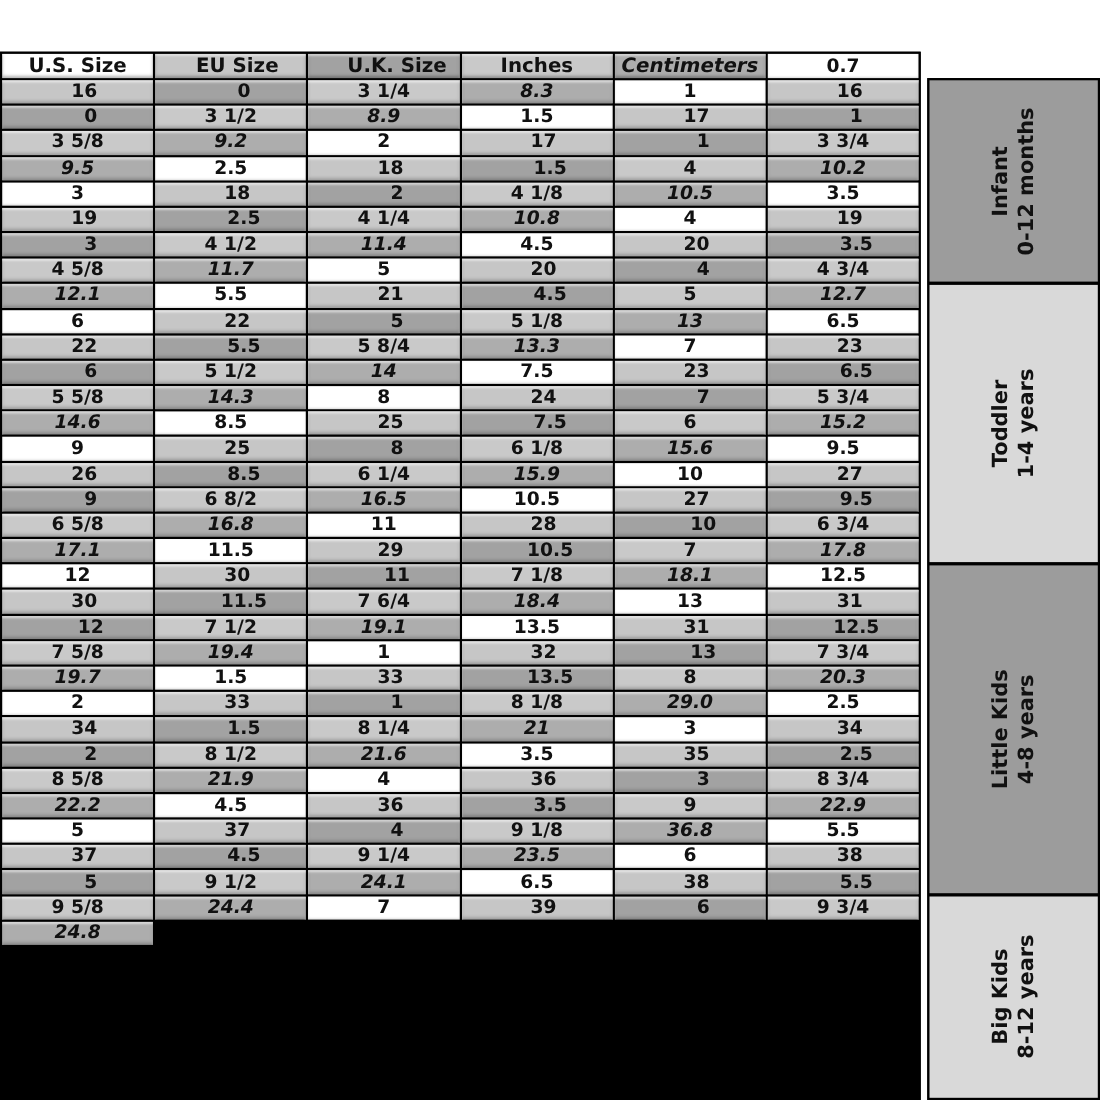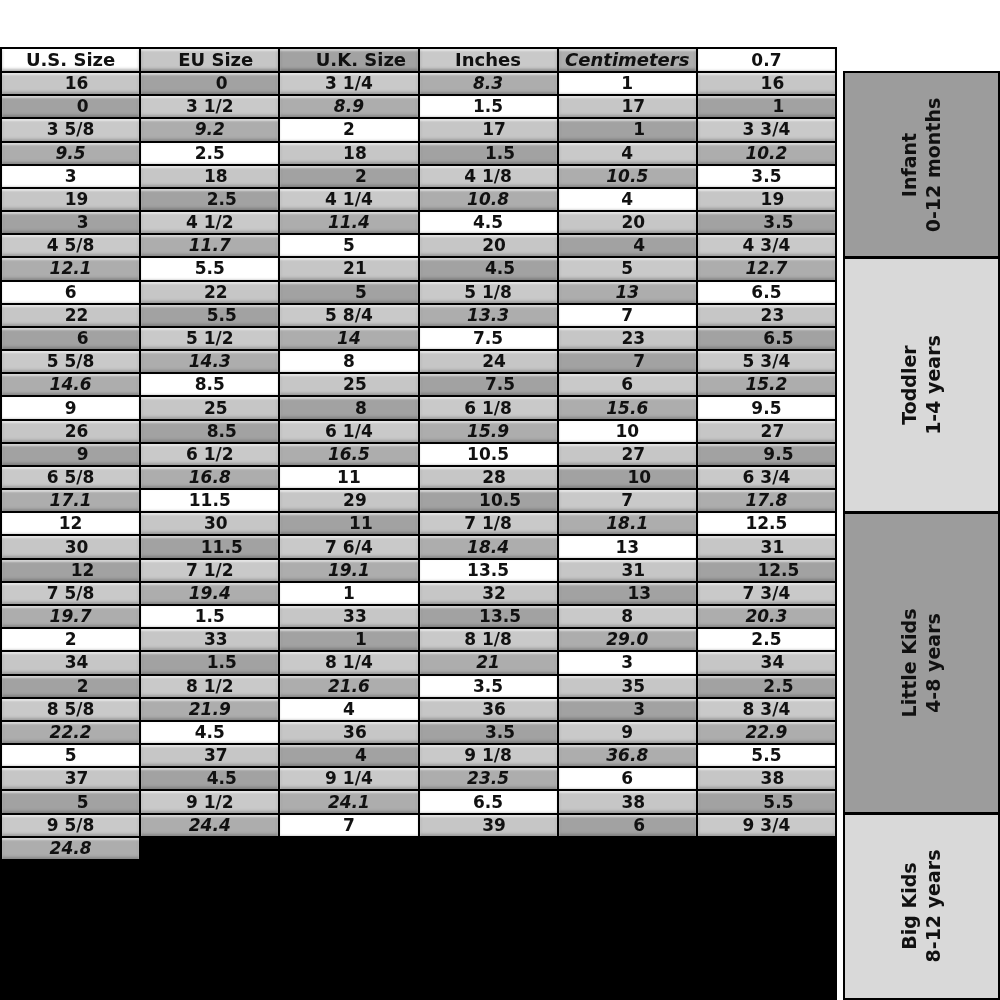--- a/index.html
+++ b/index.html
@@ -155,21 +155,21 @@
       <div class="cell col3">6 1/8</div>
       <div class="cell col4">15.6</div>
       <div class="cell col0">9.5</div>
       <div class="cell col1">26</div>
       <div class="cell col2">8.5</div>
       <div class="cell col3">6 1/4</div>
       <div class="cell col4">15.9</div>
       <div class="cell col0">10</div>
       <div class="cell col1">27</div>
       <div class="cell col2">9</div>
-      <div class="cell col3">6 1/2</div>
+      <div class="cell col3">6 8/2</div>
       <div class="cell col4">16.5</div>
       <div class="cell col0">10.5</div>
       <div class="cell col1">27</div>
       <div class="cell col2">9.5</div>
       <div class="cell col3">6 5/8</div>
       <div class="cell col4">16.8</div>
       <div class="cell col0">11</div>
       <div class="cell col1">28</div>
       <div class="cell col2">10</div>
       <div class="cell col3">6 3/4</div>

